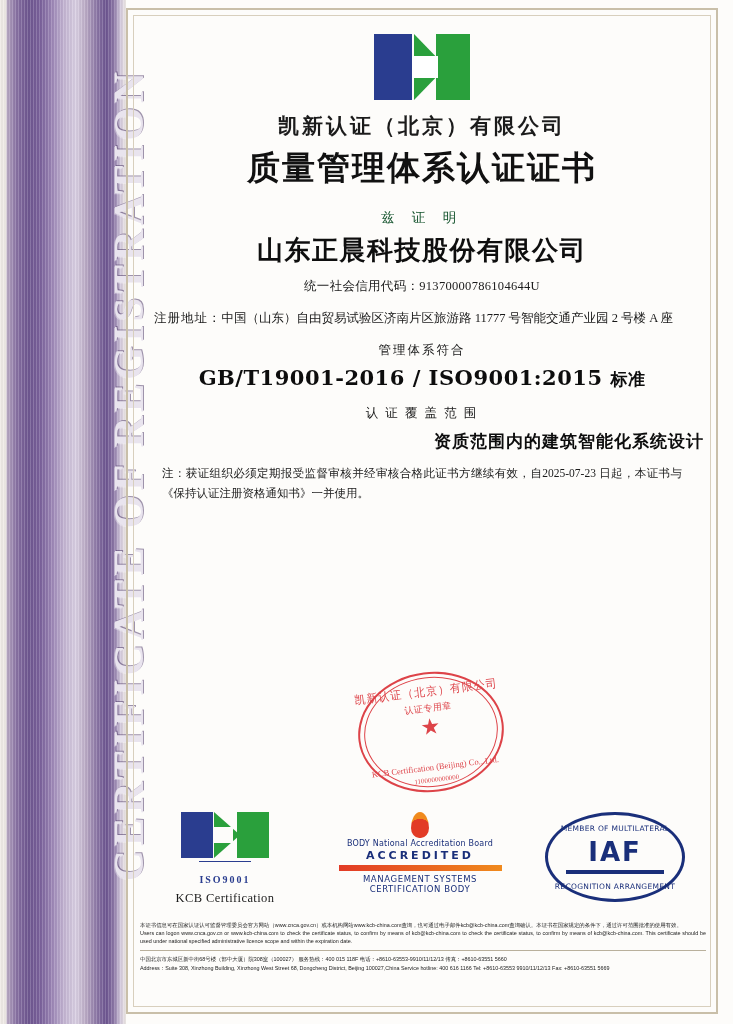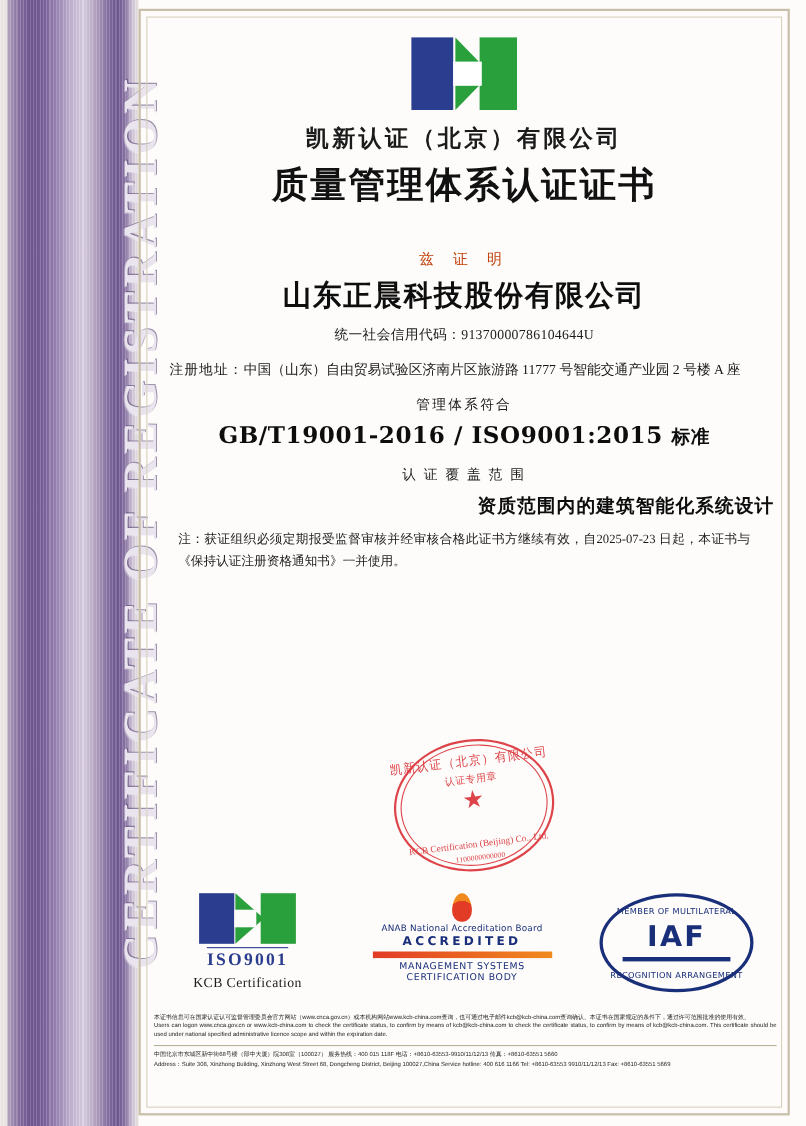--- a/index.html
+++ b/index.html
@@ -139,25 +139,25 @@
     margin-top: 58px;
     text-align: right;
     padding-right: 8px;
     font-size: 12.5px;
     font-weight: 700;
     color: #111;
     letter-spacing: .5px;
   }
 
   .hereby {
-    margin-top: 36px;
+    margin-top: 18px;
     text-align: center;
     font-size: 13.5px;
     letter-spacing: 7px;
-    color: #c2410c;
+    color: #14532d;
   }
 
   .org-name {
     margin-top: 6px;
     text-align: center;
     font-size: 26px;
     font-weight: 700;
     letter-spacing: 1.5px;
     color: #0e0e0e;
   }
@@ -309,27 +309,27 @@
     width: 88px; height: 46px;
     margin: 0 auto;
   }
   .kcb-mark .b { position:absolute; left:0; top:0; width:32px; height:46px; background:#2a3d8f; }
   .kcb-mark .t { position:absolute; left:33px; top:0; width:0;height:0;
                  border-top:23px solid transparent;border-bottom:23px solid transparent;border-left:26px solid #2aa03c;}
   .kcb-mark .g { position:absolute; left:56px; top:0; width:32px; height:46px; background:#2aa03c; }
   .kcb-mark .n { position:absolute; left:32px; top:15px; width:20px; height:16px; background:#fdfcfa; }
   .kcb-iso {
     margin-top: 3px;
-    font-size: 16px;
+    font-size: 10px;
     letter-spacing: 2px;
     color: #2a3d8f;
     font-weight: 700;
     border-top: 1px solid #2a3d8f;
     display: inline-block;
-    padding-top: 2px;
+    padding-top: 12px;
   }
   .kcb-name {
     margin-top: 4px;
     font-size: 12.5px;
     color: #1b1b1b;
     letter-spacing: .4px;
   }
 
   .anab { width: 175px; text-align: center; }
   .anab .flame {
@@ -483,21 +483,21 @@
           <div class="t"></div>
           <div class="g"></div>
           <div class="n"></div>
       </div>
       <div class="kcb-iso">ISO9001</div>
       <div class="kcb-name">KCB Certification</div>
     </div>
 
     <div class="anab">
       <div class="flame"></div>
-      <div class="sub1">ANAB National Accreditation Board</div>
+      <div class="sub1">BODY National Accreditation Board</div>
       <div class="sub2">ACCREDITED</div>
       <div class="bar"></div>
       <div class="sub3">MANAGEMENT SYSTEMS</div>
       <div class="sub4">CERTIFICATION BODY</div>
     </div>
 
     <div class="iaf">
       <div class="iaf-oval">
         <div class="iaf-top">MEMBER OF MULTILATERAL</div>
         <div class="iaf-word">IAF</div>

